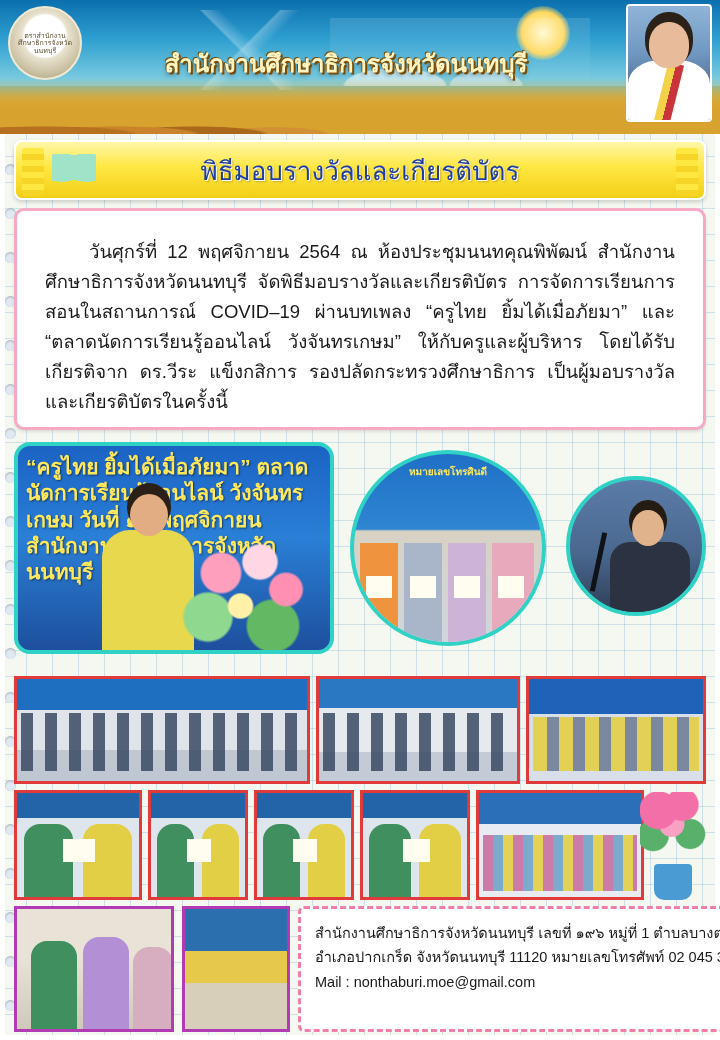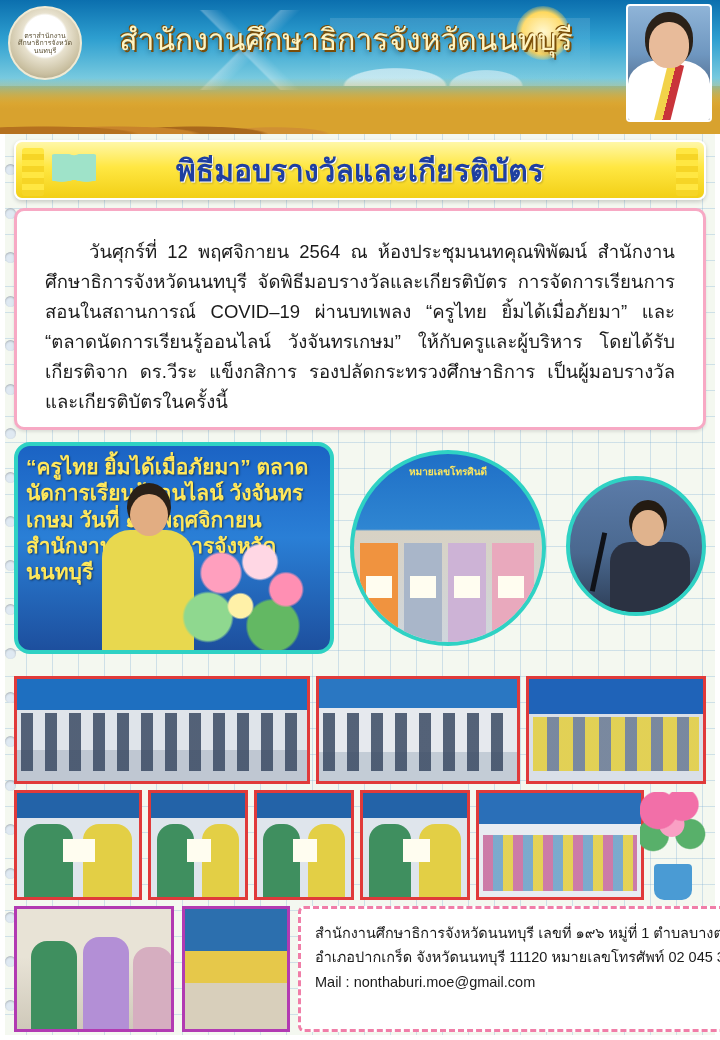--- a/index.html
+++ b/index.html
@@ -82,22 +82,22 @@
     font-size:7px; color:#5a4f32; text-align:center; line-height:1.05; padding:4px;
   }
   .hdr-titles {
     position:absolute; left:86px; top:16px; width:520px; text-align:center;
   }
   .hdr-title1 {
     font-size: 30px; font-weight: bold; color:#ffffff; letter-spacing:1px;
     text-shadow: 2px 2px 0 #0a5f93, -1px -1px 0 #0a5f93, 0 3px 5px rgba(0,0,0,.4);
   }
   .hdr-title2 {
-    margin-top: 0;
-    font-size: 30px; font-weight: normal; color:#fff4c2;
+    margin-top: 28px;
+    font-size: 24px; font-weight: bold; color:#fff4c2;
     text-shadow: 2px 2px 0 #7a4d07, -1px -1px 0 #7a4d07, 0 3px 5px rgba(0,0,0,.35);
   }
   .hdr-portrait {
     position:absolute; right:8px; top:4px; width:86px; height:118px;
     border:2px solid #ffffff; border-radius:4px; overflow:hidden;
     background: linear-gradient(180deg,#8fb4d8 0%, #6f97c0 42%, #3a4a63 100%);
   }
   .hdr-portrait .face {
     position:absolute; left:50%; top:16px; transform:translateX(-50%);
     width:40px; height:46px; border-radius:48% 48% 45% 45%;
@@ -131,21 +131,21 @@
   .ribbon::before { left:6px; }
   .ribbon::after { right:6px; }
   .ribbon .bow {
     position:absolute; left:36px; top:12px; width:44px; height:34px;
     background:
       radial-gradient(ellipse at 22% 40%, #9fe3c9 0 48%, transparent 50%),
       radial-gradient(ellipse at 78% 40%, #9fe3c9 0 48%, transparent 50%),
       radial-gradient(circle at 50% 45%, #7ed6b6 0 18%, transparent 20%);
   }
   .ribbon-text {
-    font-size: 30px; font-weight: bold; color:#1f3fa0;
+    font-size: 26px; font-weight: normal; color:#1f3fa0;
     text-shadow: 1px 1px 0 #ffffff, 2px 2px 2px rgba(0,0,0,.2);
     position: relative; z-index:2;
   }
 
   
   .text-card {
     position:absolute; left:14px; top:208px; width:692px; height:222px;
     background: #ffffff;
     border: 3px solid #f7a9c4;
     border-radius: 10px;

